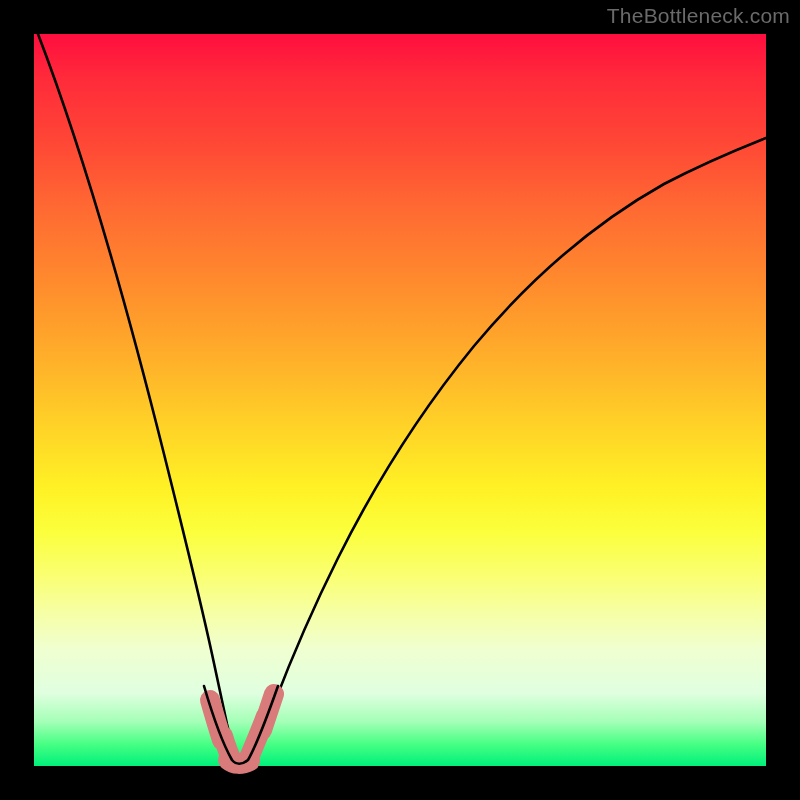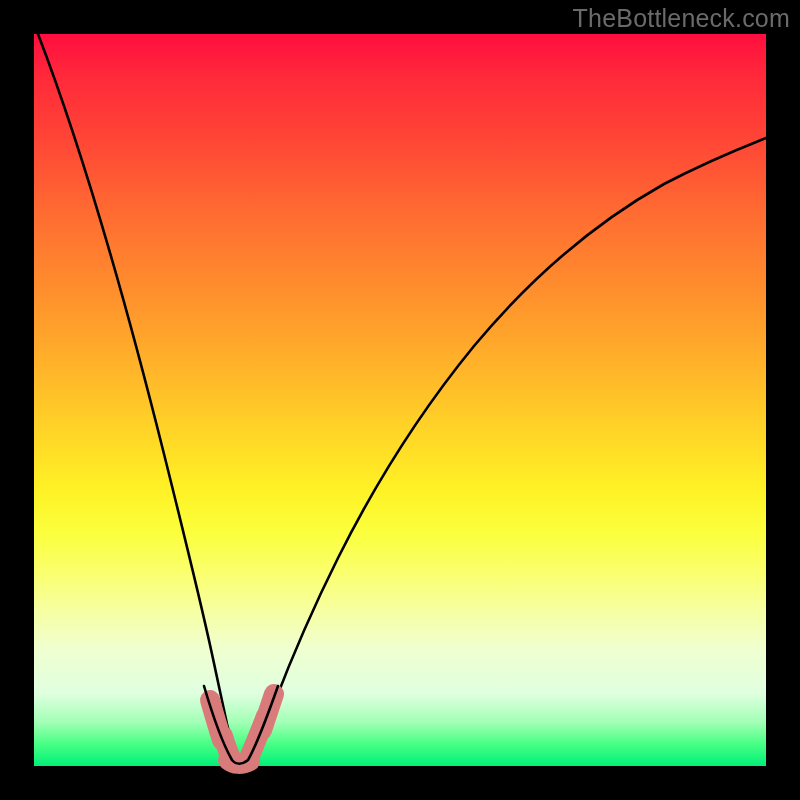--- a/index.html
+++ b/index.html
@@ -40,21 +40,21 @@
       #a3ffb6 94%,
       #47ff84 97%,
       #00f07a 100%
     );
   }
   .watermark {
     position: absolute;
     top: 4px;
     right: 10px;
     color: #6a6a6a;
-    font-size: 25px;
+    font-size: 21px;
     letter-spacing: 0.2px;
     font-weight: 500;
   }
   svg.overlay {
     position: absolute;
     left: 34px;
     top: 34px;
     width: 732px;
     height: 732px;
     overflow: visible;

